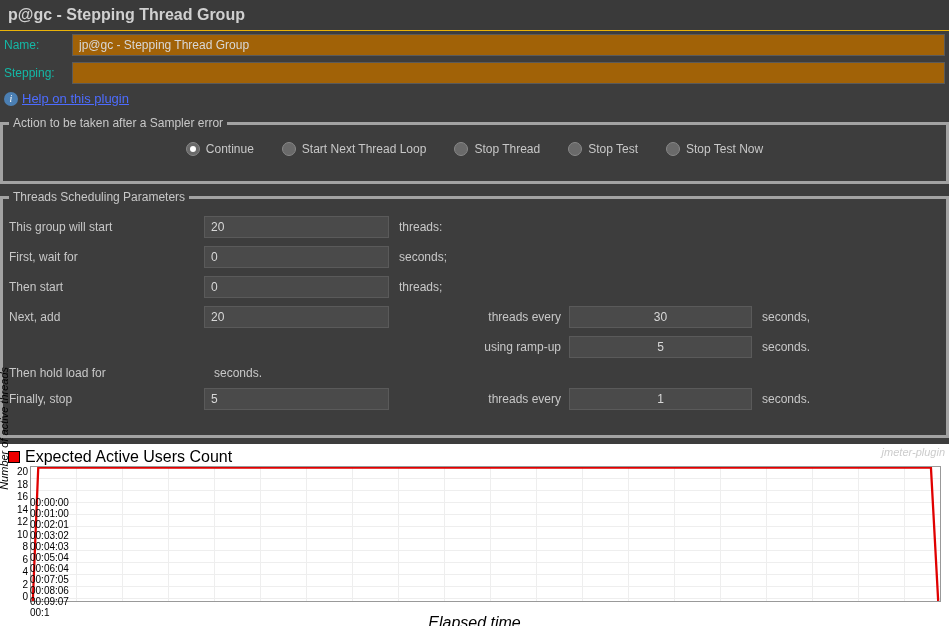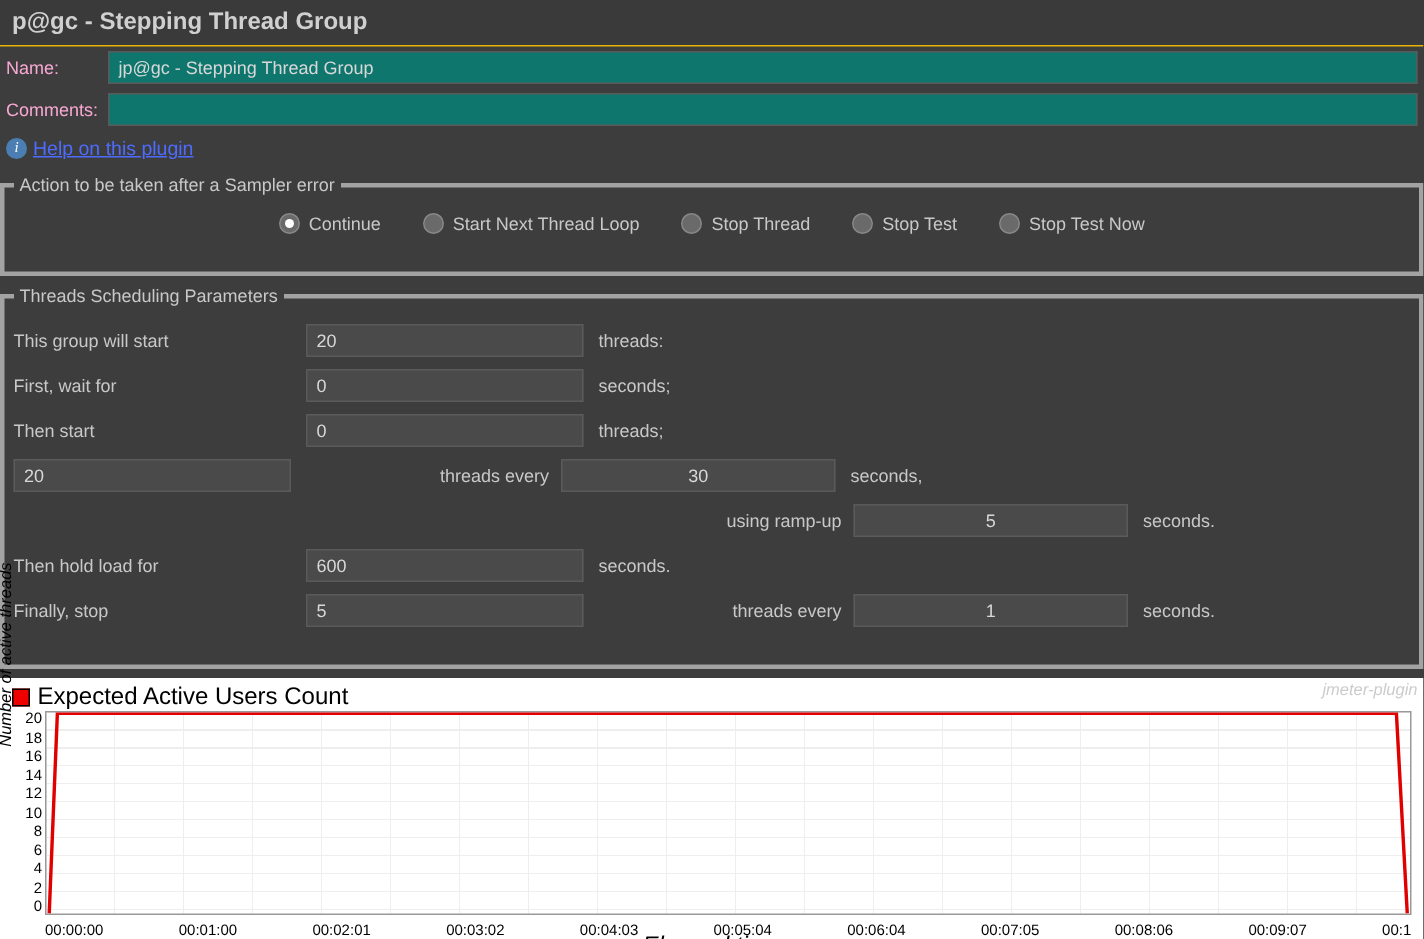--- a/index.html
+++ b/index.html
@@ -20,26 +20,26 @@
     color: #d0d0d0;
     border-bottom: 1px solid #eab308;
   }
   .row {
     display: flex;
     align-items: center;
     padding: 3px 4px;
   }
   .row-label {
     width: 68px;
-    color: #f9a8d4;
+    color: #14b8a6;
     font-size: 12px;
   }
   .text-input {
     flex: 1;
-    background: #0f766e;
+    background: #a16207;
     border: 1px solid #5a5a5a;
     color: #d8d8d8;
     padding: 3px 6px;
     font-size: 12px;
     height: 22px;
   }
   .help-row {
     padding: 4px 4px;
     display:flex;
     align-items:center;
@@ -135,36 +135,36 @@
   }
   .y-ticks {
     position:absolute; left:14px; top:22px; bottom:32px;
     width:14px; font-size:10px; color:#000;
     display:flex; flex-direction:column; justify-content:space-between;
     align-items:flex-end;
   }
   .x-ticks {
     position:absolute; left:30px; right:8px; bottom:16px;
     display:flex; justify-content:space-between;
-    font-size:10px; color:#000;
+    font-size:10px; color:#000;flex-direction:column;
   }
   .plot svg { width:100%; height:100%; display:block; }
 </style>
 </head>
 <body>
 
 <div class="title-bar">p@gc - Stepping Thread Group</div>
 
 <div class="row">
   <div class="row-label">Name:</div>
   <input class="text-input" value="jp@gc - Stepping Thread Group" style="">
 </div>
 
 <div class="row">
-  <div class="row-label">Comments:</div>
+  <div class="row-label">Stepping:</div>
   <input class="text-input" value="" style="">
 </div>
 
 <div class="help-row">
   <span class="info-icon">i</span>
   <a href="#" class="help-link">Help on this plugin</a>
 </div>
 
 <fieldset>
   <legend>Action to be taken after a Sampler error</legend>
@@ -207,37 +207,37 @@
     <div class="sched-unit">seconds;</div>
   </div>
 
   <div class="sched-row">
     <div class="sched-label">Then start</div>
     <input class="sched-input" value="0" style="">
     <div class="sched-unit">threads;</div>
   </div>
 
   <div class="sched-row">
+    <div class="sched-label">Next, add</div>
     <input class="sched-input" value="20" style="">
     <div class="sched-mid" style="width:180px;">threads every</div>
     <input class="sched-input narrow" value="30" style="">
     <div class="sched-unit">seconds,</div>
   </div>
 
   <div class="secondary-row">
     <div class="spacer-left"></div>
     <div class="spacer-input"></div>
     <div class="sched-mid" style="width:180px;">using ramp-up</div>
     <input class="sched-input narrow" value="5" style="">
     <div class="sched-unit">seconds.</div>
   </div>
 
   <div class="sched-row">
     <div class="sched-label">Then hold load for</div>
-    <input class="sched-input" value="600" style="">
     <div class="sched-unit">seconds.</div>
   </div>
 
   <div class="sched-row">
     <div class="sched-label">Finally, stop</div>
     <input class="sched-input" value="5" style="">
     <div class="sched-mid" style="width:180px;">threads every</div>
     <input class="sched-input narrow" value="1" style="">
     <div class="sched-unit">seconds.</div>
   </div>

